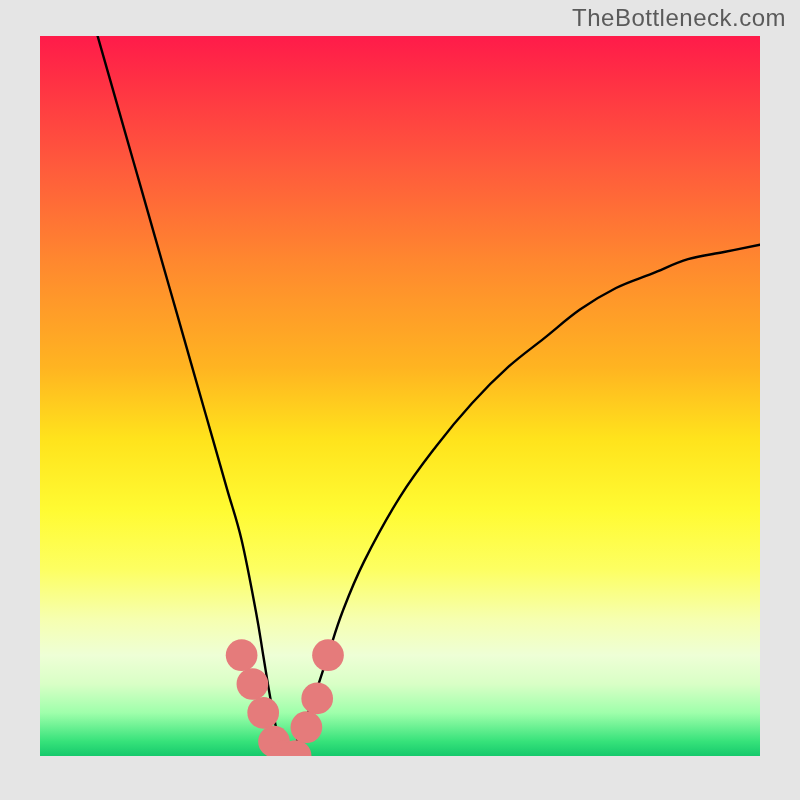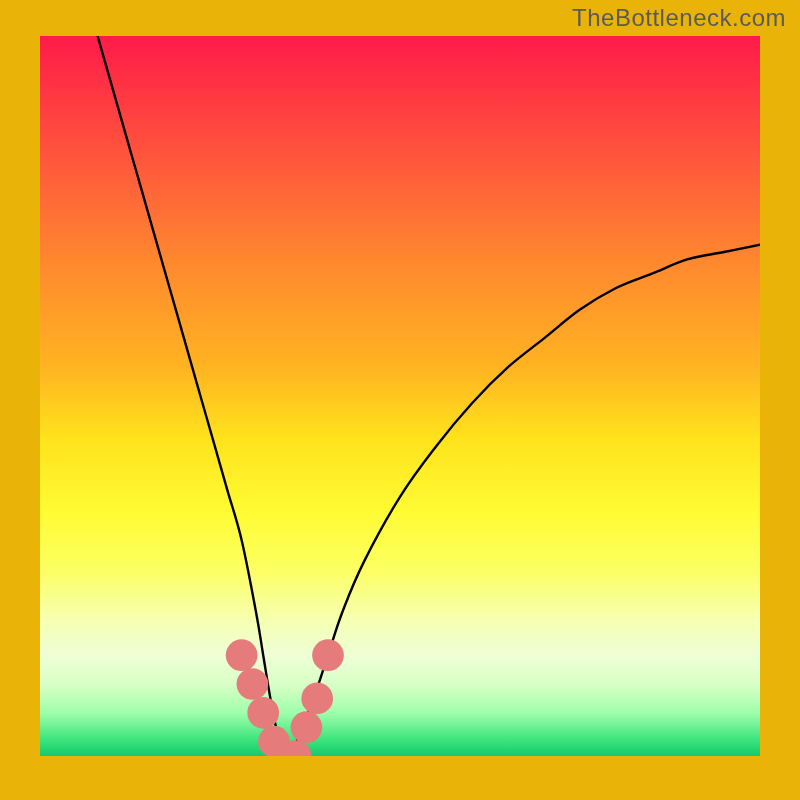--- a/index.html
+++ b/index.html
@@ -8,21 +8,21 @@
     width: 800px;
     height: 800px;
     background: #000;
     overflow: hidden;
     font-family: Arial, Helvetica, sans-serif;
   }
   .frame {
     position: relative;
     width: 800px;
     height: 800px;
-    background: #eab308;
+    background: #e5e5e5;
   }
   .watermark {
     position: absolute;
     top: 4px;
     right: 14px;
     color: #5a5a5a;
     font-size: 24px;
     font-weight: 500;
     letter-spacing: 0.5px;
     z-index: 10;

